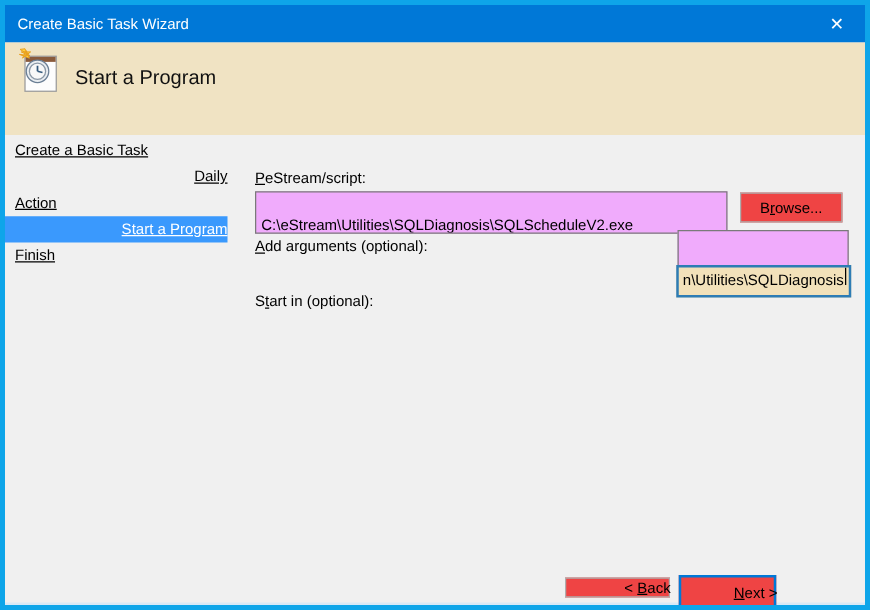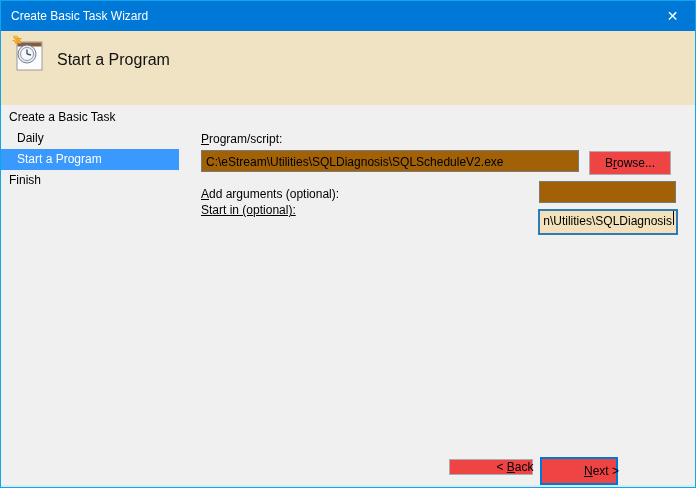--- a/index.html
+++ b/index.html
@@ -1,20 +1,20 @@
 <!DOCTYPE html>
 <html><head>
 <meta charset="utf-8">
 <style>
   html,body { margin:0; padding:0; background:#ffffff; }
   * { box-sizing:border-box; }
   .window {
     position:relative; width:696px; height:488px;
     background:#f0f0f0;
-    border:1px solid #0ea5e9;
+    border:4px solid #0ea5e9;
     font-family:"Liberation Sans", sans-serif;
     font-size:12px; color:#000;
     box-shadow: inset 0 -2px 0 #d9e9f6;
     overflow:hidden;
   }
   .titlebar {
     position:absolute; top:0; left:0; right:0; height:30px;
     background:#0078d7; color:#ffffff;
     display:flex; align-items:center; padding-left:10px;
   }
@@ -27,28 +27,28 @@
   .header {
     position:absolute; top:30px; left:0; right:0; height:74px;
     background:#f0e3c3;
   }
   .header-icon { position:absolute; left:7px; top:4px; width:38px; height:38px; }
   .header-title {
     position:absolute; left:56px; top:20px;
     font-size:16px; color:#111111;
   }
   .sidebar { position:absolute; top:106px; left:0; width:178px; }
-  .nav-item { height:21px; line-height:21px; padding-left:8px; white-space:nowrap; }
-  .nav-item.ind { padding-left:16px; }
+  .nav-item { height:21px; line-height:21px; padding-left:8px; white-space:nowrap;text-decoration:underline; }
+  .nav-item.ind { padding-left:36px;text-align:right; }
   .nav-item.sel { background:#3a99fd; color:#ffffff; }
   .label { position:absolute; white-space:nowrap; }
   .mn { text-decoration:underline; }
   .textbox {
-    position:absolute; background:#a16207; border:1px solid #7a7a7a;
-    padding:1px 4px; line-height:20px; white-space:nowrap; overflow:hidden;
+    position:absolute; background:#f0abfc; border:1px solid #7a7a7a;
+    padding:16px 4px; line-height:20px; white-space:nowrap; overflow:hidden;
   }
   .tb-program { left:200px; top:149px; width:378px; height:22px; }
   .tb-args    { left:538px; top:180px; width:137px; height:22px; }
   .tb-startin {
     left:537px; top:208px; width:140px; height:26px;
     border:2px solid #2d7cb5; background:#f2e1ba;
     display:flex; justify-content:flex-end;
     padding:0 2px; line-height:20px;
   }
   .caret { display:inline-block; width:1px; height:14px; background:#000; margin-left:1px; }
@@ -85,42 +85,43 @@
         <line x1="19" y1="19" x2="23" y2="20" stroke="#355a7d" stroke-width="1.4"></line>
         <polygon points="9,1 11,6 6,3.5 13.5,3.5 7,8.5 10,2.5 12.5,8.5 4.5,5.5 13,6.5 5,1.5" fill="#ffd23e" stroke="#e8a020" stroke-width="0.8"></polygon>
       </svg>
     </span>
     <div class="header-title">Start a Program</div>
   </div>
 
   <div class="sidebar">
     <div class="nav-item">Create a Basic Task</div>
     <div class="nav-item ind">Daily</div>
+    <div class="nav-item">Action</div>
     <div class="nav-item ind sel">Start a Program</div>
     <div class="nav-item">Finish</div>
   </div>
 
   <div class="label" style="left:200px; top:131px;">
-    <span></span><span class="mn">P</span><span>rogram/script:</span>
+    <span></span><span class="mn">P</span><span>eStream/script:</span>
   </div>
   <div class="textbox tb-program">
     <span>C:\eStream\Utilities\SQLDiagnosis\SQLScheduleV2.exe</span>
   </div>
   <div class="btn btn-browse">
     <span><span>B</span><span class="mn">r</span><span>owse...</span></span>
   </div>
 
   <div class="label" style="left:200px; top:186px;">
     <span></span><span class="mn">A</span><span>dd arguments (optional):</span>
   </div>
   <div class="textbox tb-args">
     <span></span>
   </div>
 
-  <div class="label" style="left:200px; top:202px;text-decoration:underline;">
+  <div class="label" style="left:200px; top:230px;">
     <span>S</span><span class="mn">t</span><span>art in (optional):</span>
   </div>
   <div class="textbox tb-startin">
     <span>n\Utilities\SQLDiagnosis</span>
       <span class="caret"></span>
   </div>
 
   <div class="btn btn-back">
     <span><span>&lt; </span><span class="mn">B</span><span>ack</span></span>
   </div>

